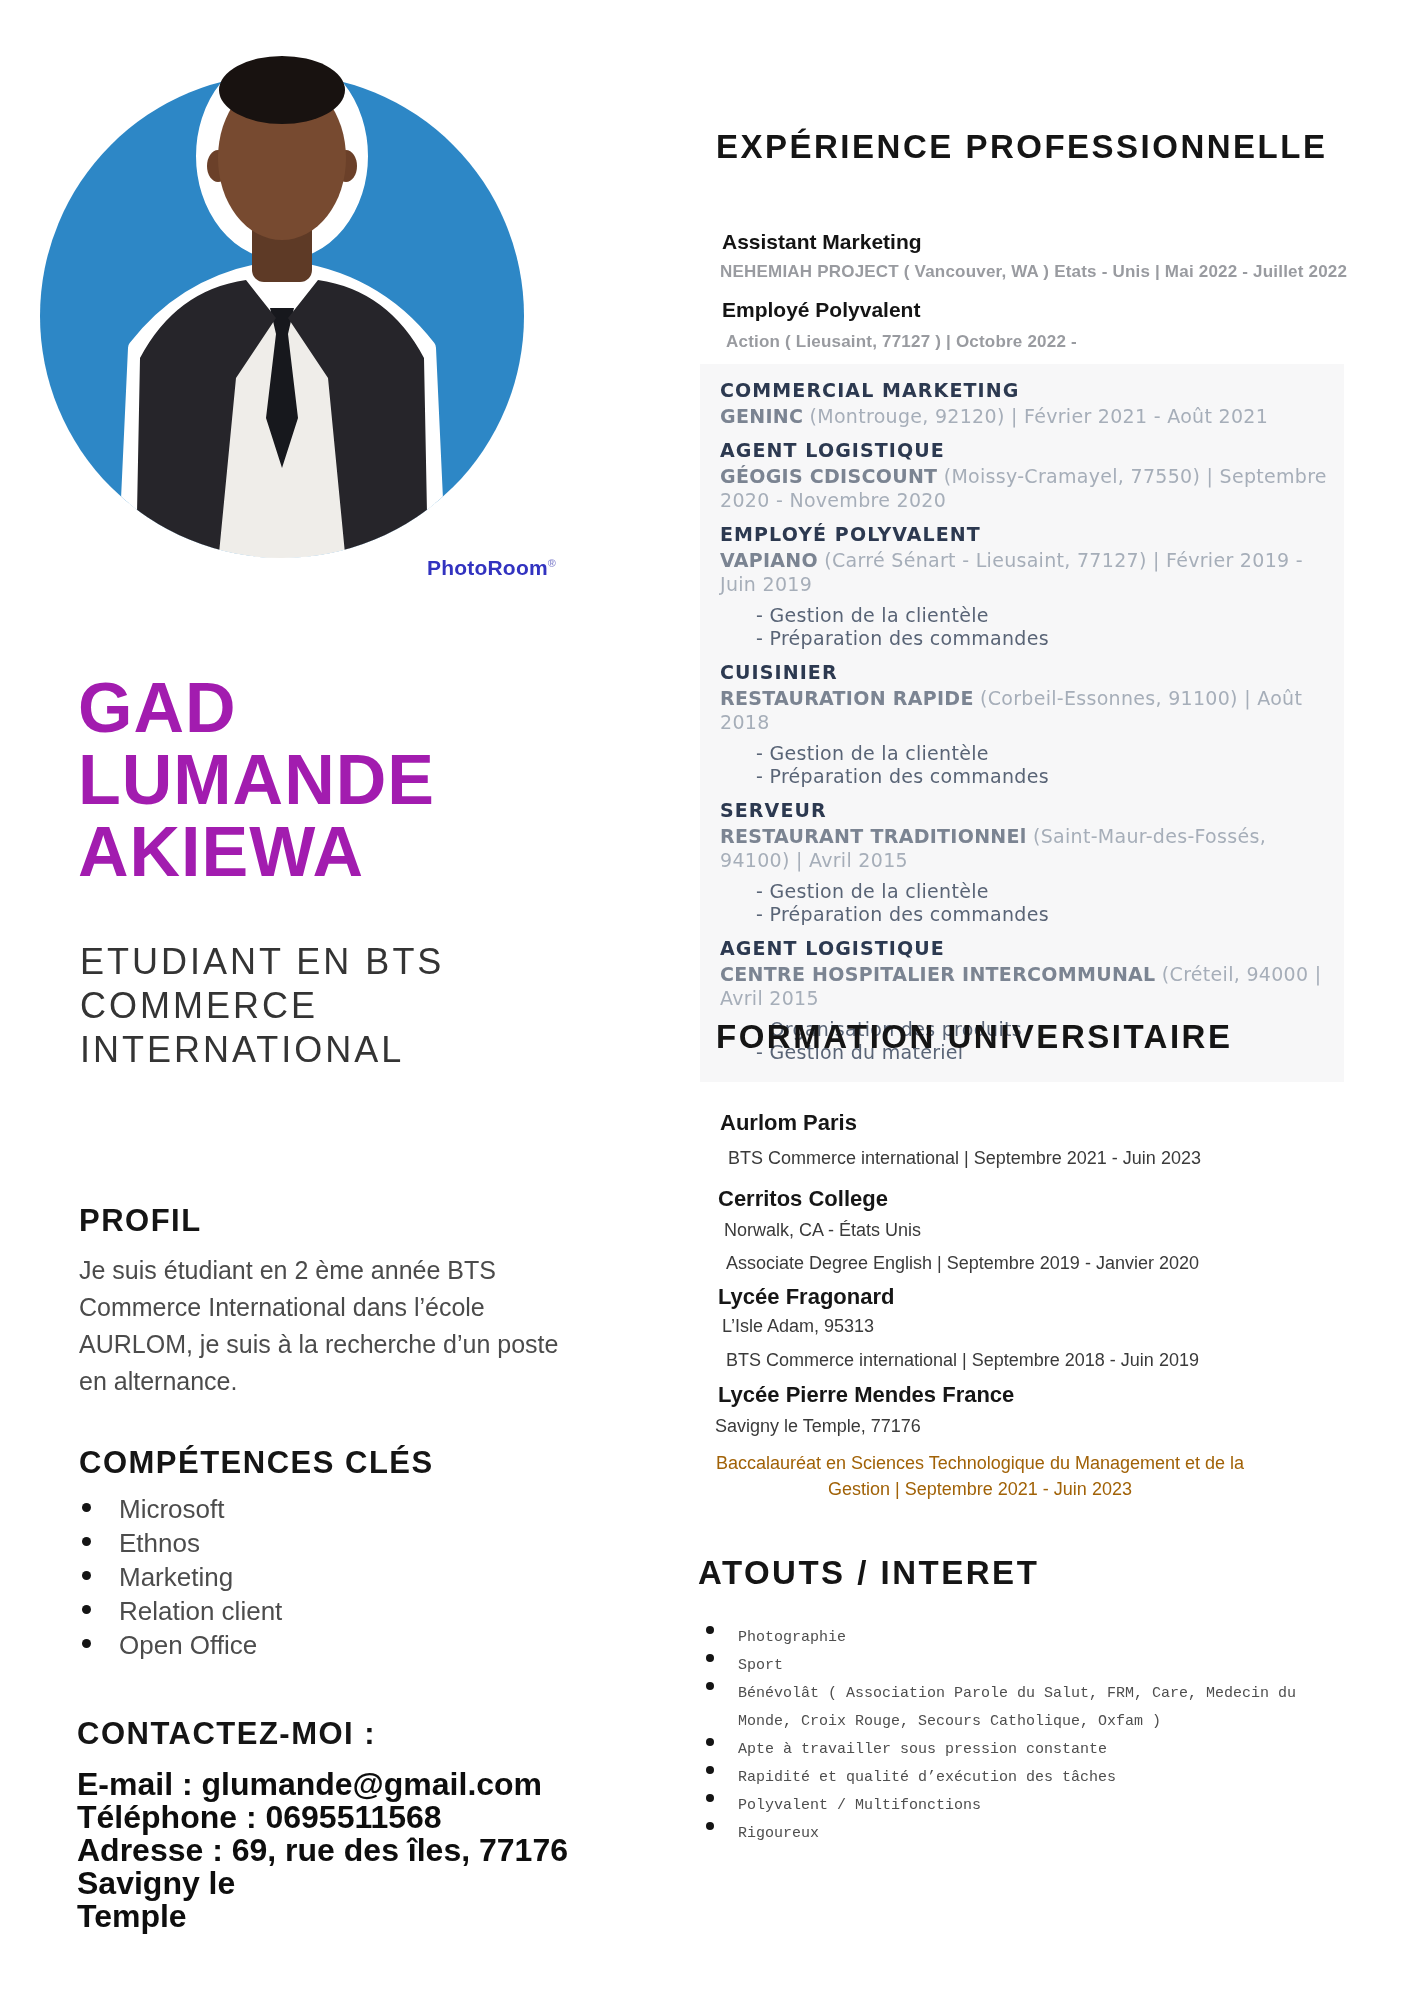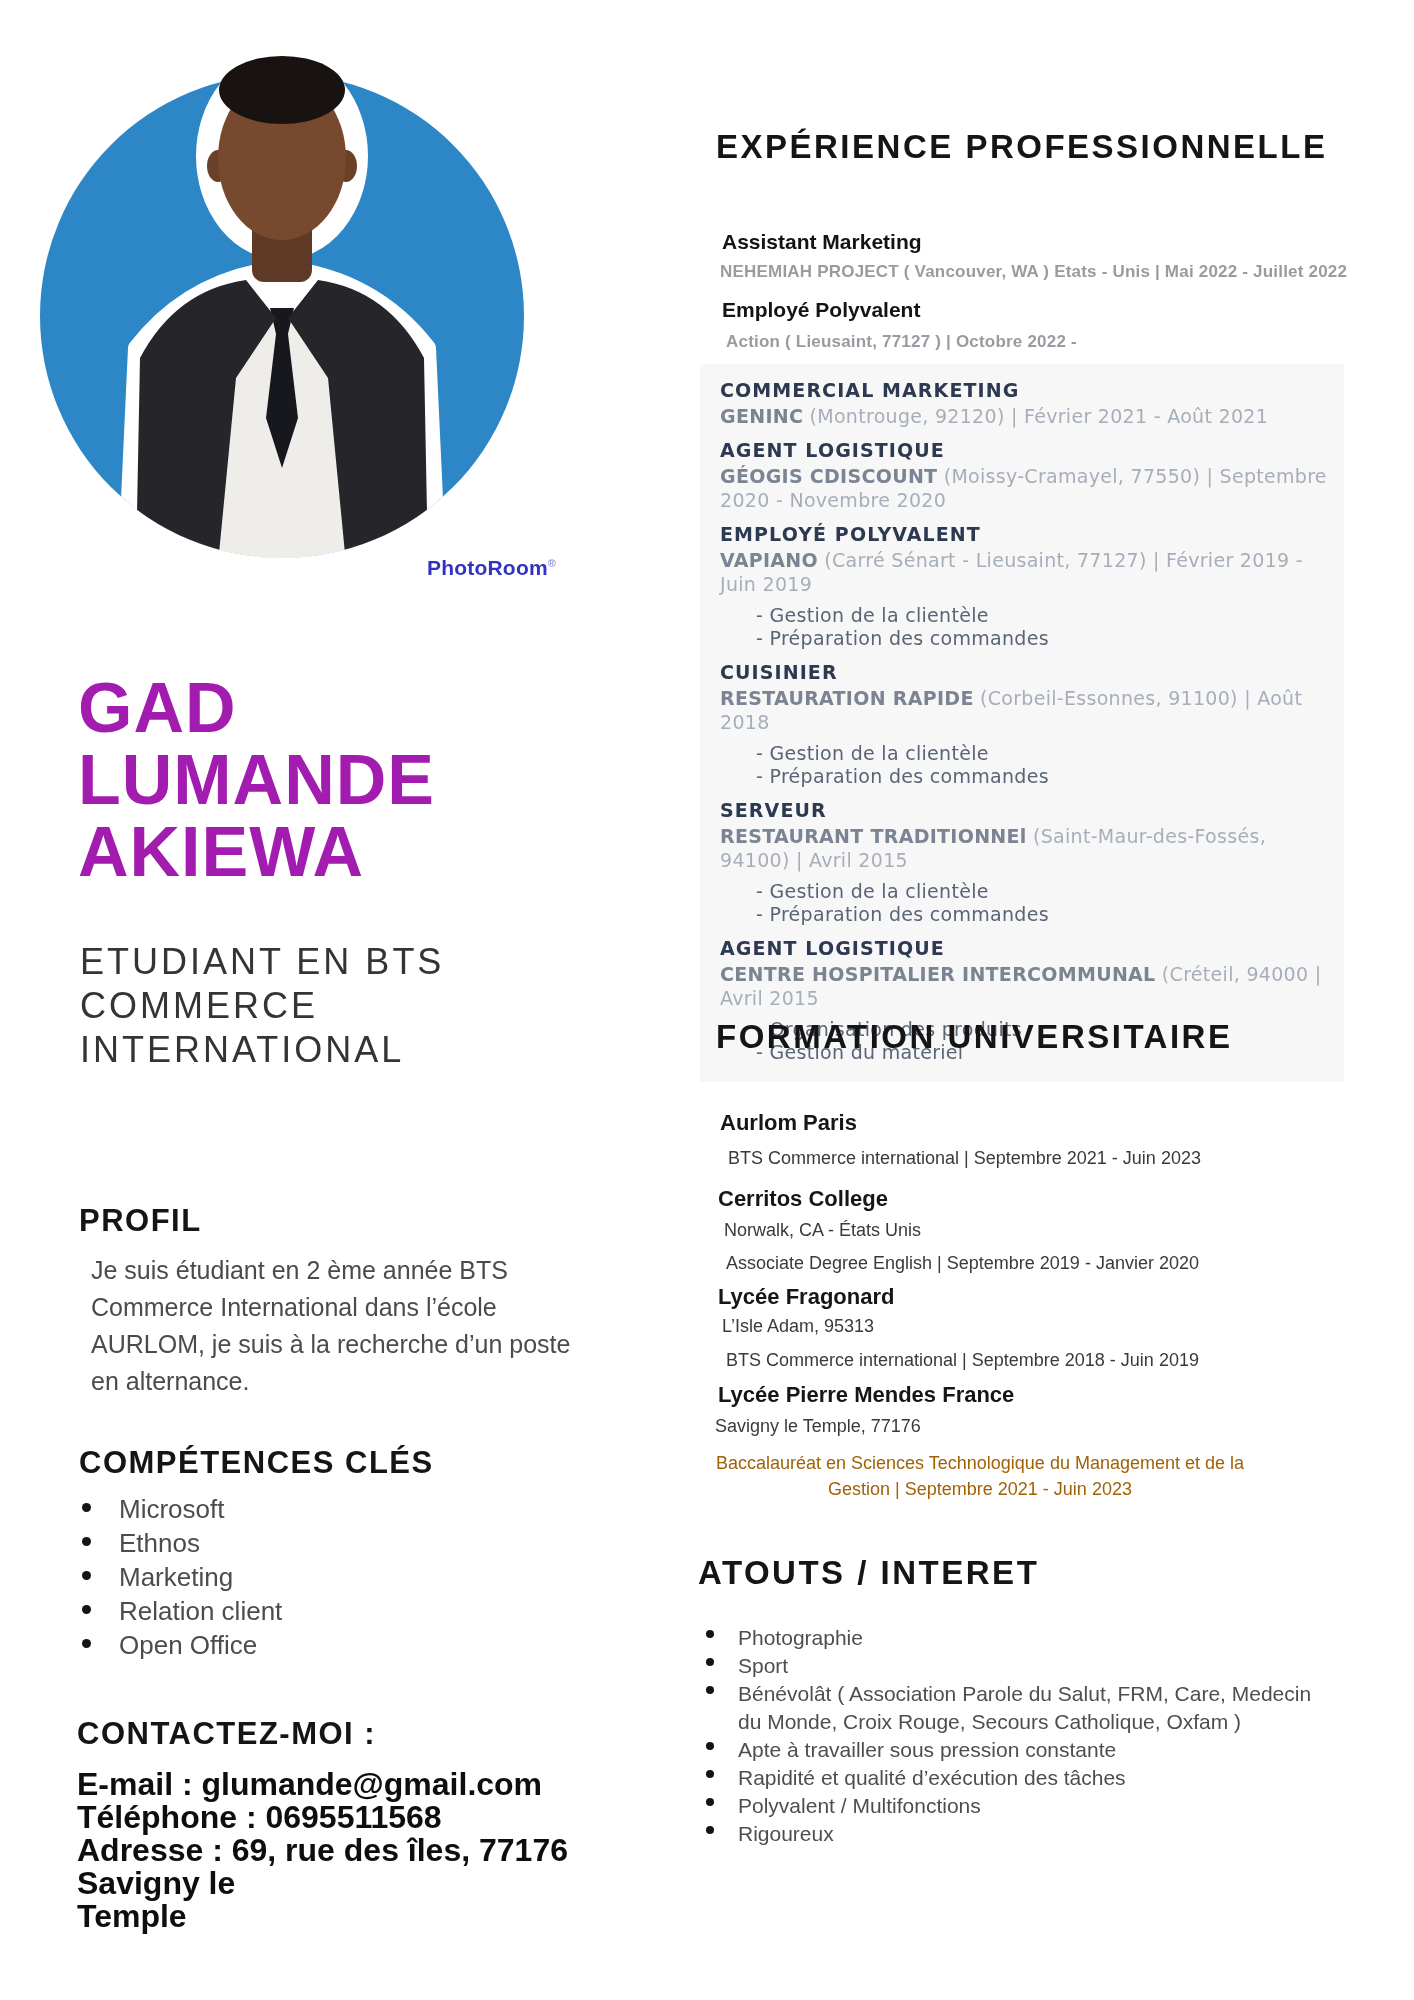--- a/index.html
+++ b/index.html
@@ -39,21 +39,21 @@
   .xp-co{font-weight:bold;color:#7b8492;}
   .xp-rest{color:#a6aeb9;}
   .xp-bullets{margin:8px 0 4px 36px;}
   .xp-bullets div{font-size:19px;line-height:23px;color:#596476;letter-spacing:.3px;}
 
   .school{font-size:22px;font-weight:bold;color:#161616;}
   .school-sub{font-size:18px;color:#3a3a3a;}
   .bacc{width:560px;text-align:center;font-size:18px;line-height:26px;color:#a16207;}
 
   .atouts-list{width:630px;}
-  .atouts-list li{font-size:21px;line-height:28px;color:#4e4e4e;}
+  .atouts-list li{font-size:15px;line-height:28px;color:#4e4e4e;font-family:Liberation Mono, monospace;}
   .atouts-list .dot{width:8px;height:8px;flex-basis:8px;margin-right:24px;top:-7px;}
 </style>
 </head>
 <body>
 
 <div id="page">
 
   <svg class="abs" style="left:40px;top:16px;" width="484" height="548" viewBox="0 0 484 548" aria-hidden="true">
     <defs>
       <clipPath id="pc">
@@ -86,21 +86,21 @@
 
   <div class="abs photoroom" style="left:427px;top:556px;">
     <span>PhotoRoom</span><sup>®</sup>
   </div>
 
   <div class="abs big-name" style="left:78px;top:672px;">GAD<br>LUMANDE<br>AKIEWA</div>
 
   <div class="abs subtitle" style="left:80px;top:940px;">ETUDIANT EN BTS<br>COMMERCE<br>INTERNATIONAL</div>
 
   <div class="abs l-head" style="left:79px;top:1203px;">PROFIL</div>
-  <div class="abs profil-p" style="left:79px;top:1252px;margin-left:12px;">Je suis étudiant en 2 ème année BTS<br>Commerce International dans l’école<br>AURLOM, je suis à la recherche d’un poste<br>en alternance.</div>
+  <div class="abs profil-p" style="left:79px;top:1252px;">Je suis étudiant en 2 ème année BTS<br>Commerce International dans l’école<br>AURLOM, je suis à la recherche d’un poste<br>en alternance.</div>
 
   <div class="abs l-head" style="left:79px;top:1445px;">COMPÉTENCES CLÉS</div>
   <ul class="abs dotlist comp-list" style="left:82px;top:1494px;">
     <li>
         <span class="dot"></span>
         <span>Microsoft</span>
       </li>
     <li>
         <span class="dot"></span>
         <span>Ethnos</span>

